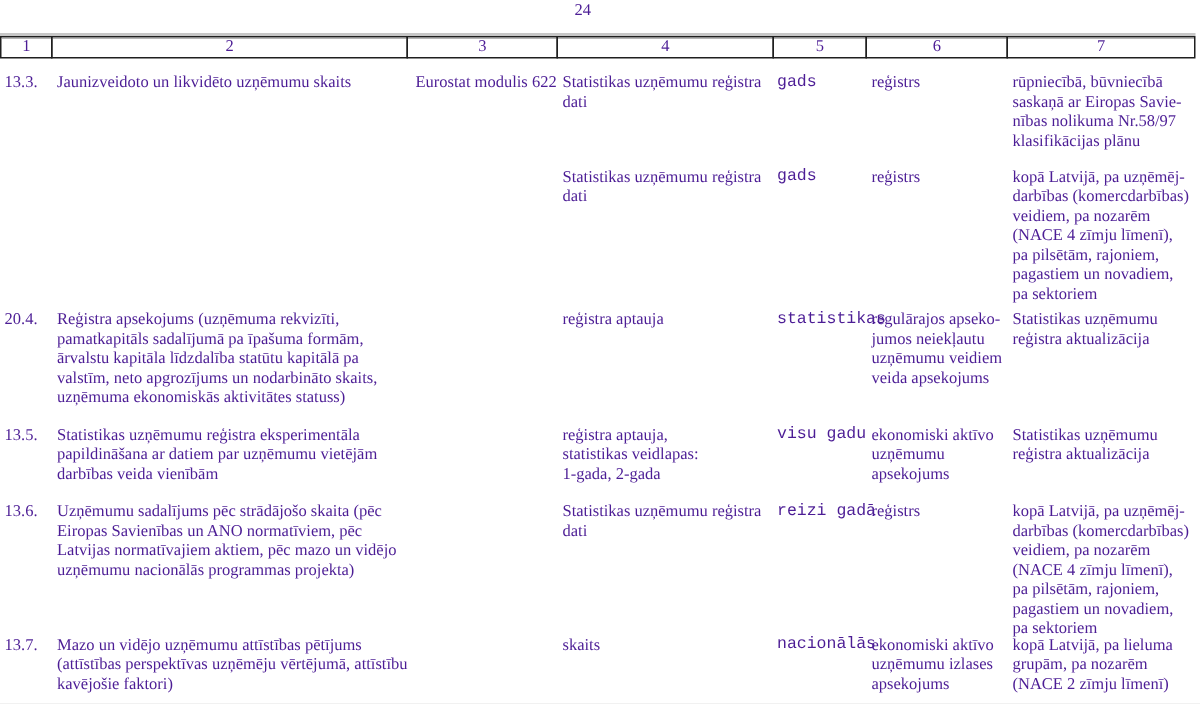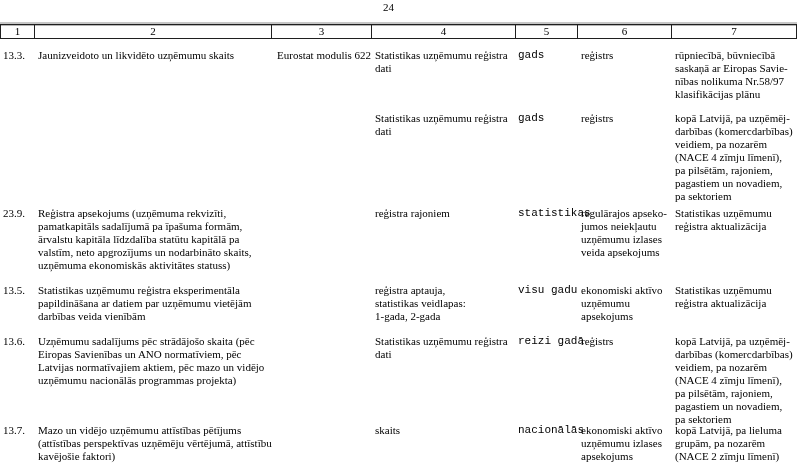--- a/index.html
+++ b/index.html
@@ -2,21 +2,21 @@
 <html><head>
 <meta charset="utf-8">
 <style>
   html, body { margin: 0; padding: 0; background: #e8e8e8; }
   .doc {
     position: relative;
     width: 800px;
     height: 469px;
     background: #ffffff;
     font-family: "Liberation Serif", serif;
-    color: #000000;
+    color: #4c1d95;
     overflow: hidden;
   }
   .pagenum {
     position: absolute;
     top: 1px;
     left: 383px;
     font-size: 11px;
     line-height: 13px;
   }
   .thead {
@@ -104,31 +104,31 @@
     <span class="cell c7">kopā Latvijā, pa uzņēmēj-
 darbības (komercdarbības)
 veidiem, pa nozarēm
 (NACE 4 zīmju līmenī),
 pa pilsētām, rajoniem,
 pagastiem un novadiem,
 pa sektoriem</span>
   </div>
 
   <div class="row" style="top:207px">
-    <span class="cell c1">23.9.</span>
+    <span class="cell c1">20.4.</span>
     <span class="cell c2">Reģistra apsekojums (uzņēmuma rekvizīti,
 pamatkapitāls sadalījumā pa īpašuma formām,
 ārvalstu kapitāla līdzdalība statūtu kapitālā pa
 valstīm, neto apgrozījums un nodarbināto skaits,
 uzņēmuma ekonomiskās aktivitātes statuss)</span>
-    <span class="cell c4">reģistra rajoniem</span>
+    <span class="cell c4">reģistra aptauja</span>
     <span class="cell c5">statistikas</span>
     <span class="cell c6">regulārajos apseko-
 jumos neiekļautu
-uzņēmumu izlases
+uzņēmumu veidiem
 veida apsekojums</span>
     <span class="cell c7">Statistikas uzņēmumu
 reģistra aktualizācija</span>
   </div>
 
   <div class="row" style="top:284px">
     <span class="cell c1">13.5.</span>
     <span class="cell c2">Statistikas uzņēmumu reģistra eksperimentāla
 papildināšana ar datiem par uzņēmumu vietējām
 darbības veida vienībām</span>

